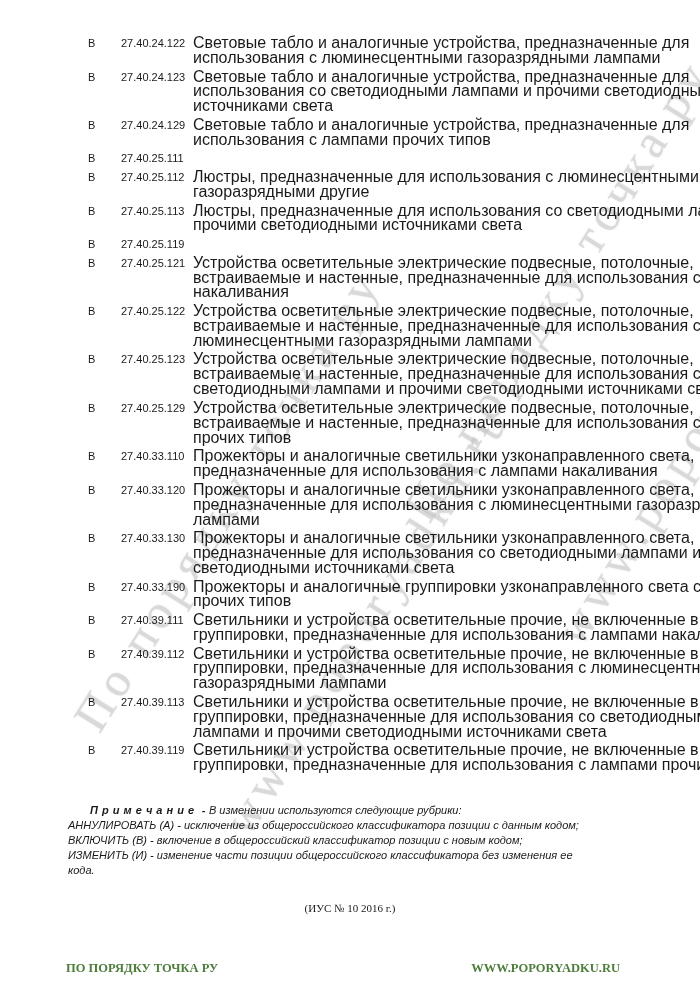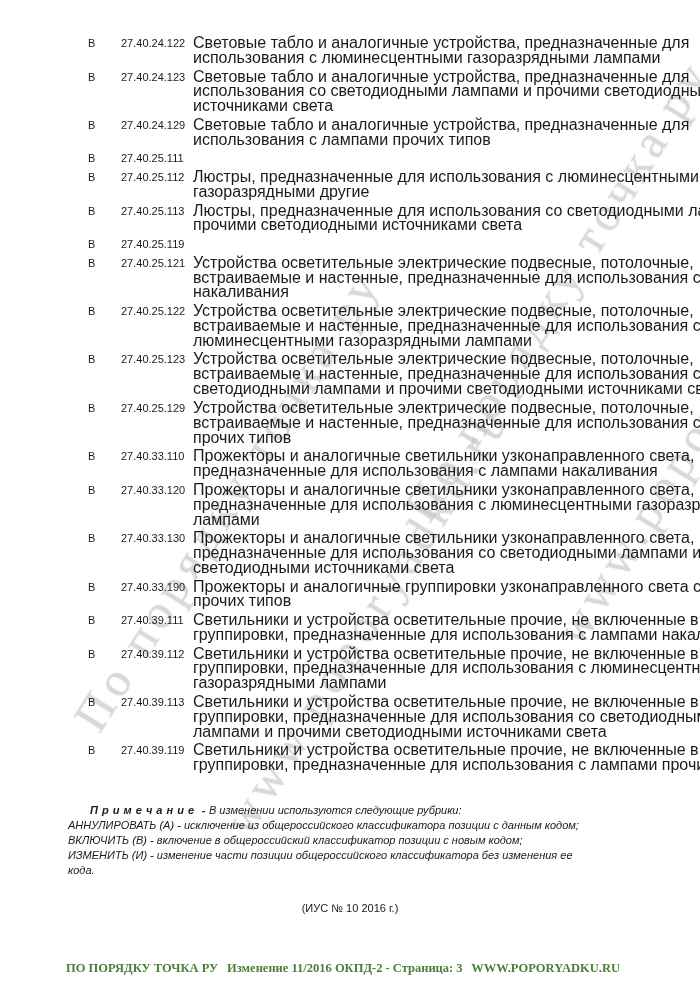--- a/index.html
+++ b/index.html
@@ -46,20 +46,21 @@
     font-style:italic;
   }
   .note .note-label{font-weight:bold;letter-spacing:.5px;}
   
   .ius{
     margin-top:23px;
     width:700px;
     text-align:center;
     font-size:11px;
     line-height:15px;
+    font-family:Liberation Serif, serif;
   }
   
   .footer{
     position:absolute;
     left:0;right:0;top:961px;
     display:flex;
     justify-content:space-between;
     align-items:baseline;
     padding:0 80px 0 66px;
     font-family:"Liberation Serif", serif;
@@ -226,15 +227,14 @@
 ВКЛЮЧИТЬ (В) - включение в общероссийский классификатор позиции с новым кодом;
 ИЗМЕНИТЬ (И) - изменение части позиции общероссийского классификатора без изменения ее
 кода.</span></p>
 
   <div class="ius">(ИУС № 10 2016 г.)</div>
 
 </div>
 
 <div class="footer" style="color: rgb(77, 125, 59);">
   <span>ПО ПОРЯДКУ ТОЧКА РУ</span>
-  <span>Изменение 11/2016 ОКПД-2 - Страница: 3</span>
   <span>WWW.POPORYADKU.RU</span>
 </div>
 
 </body></html>

